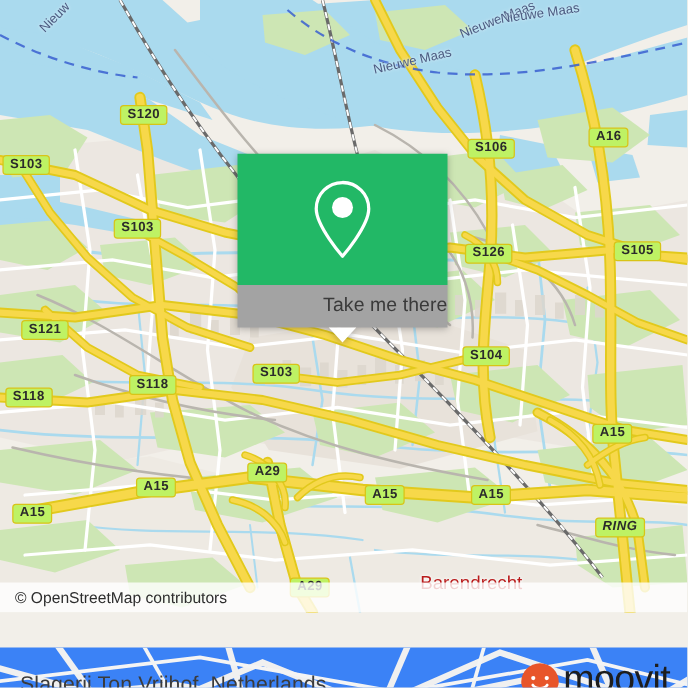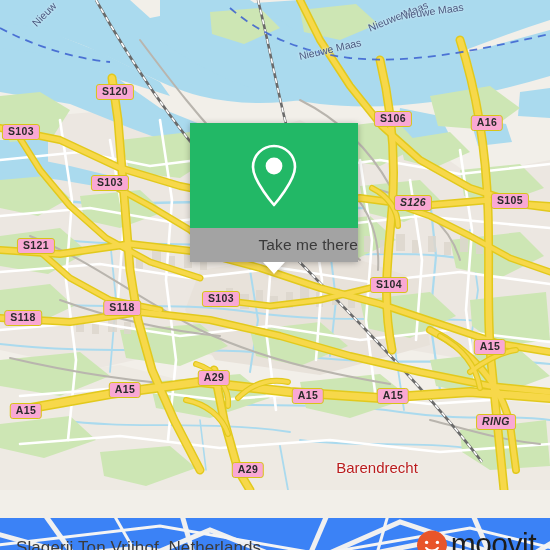--- a/index.html
+++ b/index.html
@@ -12,21 +12,21 @@
 
   
   #map {
     position: absolute; left: 0; top: 0; width: 550px; height: 490px;
     background: #f2efe9; overflow: hidden;
   }
   #map svg { display: block; width: 550px; height: 490px; }
 
   .shield {
     position: absolute;
-    background: #f9a8d4;
+    background: #bef264;
     border: 1.4px solid #d8c417;
     border-radius: 3px;
     color: #2b2b2b;
     font-size: 10.5px;
     font-weight: bold;
     letter-spacing: 0.4px;
     padding: 1px 5px 2px 5px;
     line-height: 11px;
     white-space: nowrap;
     transform: translate(-50%, -50%);
@@ -317,26 +317,26 @@
         <g stroke="#3a5fd0" fill="none" stroke-width="1.8" stroke-dasharray="8 6" opacity="0.85">
           <path d="M230 8 C260 34 300 52 350 58 C410 64 470 52 550 34"></path>
           <path d="M0 28 C30 44 70 58 110 62"></path>
         </g>
       </g>
     </svg>
 
     <div id="shield-layer">
         <div class="shield" style="left: 115px; top: 92px;">S120</div>
         <div class="shield" style="left: 393px; top: 95px; margin-top: 24px;">S106</div>
-        <div class="shield" style="left: 487px; top: 123px;">A16</div>
+        <div class="shield" style="left: 487px; top: 110px;">A16</div>
         <div class="shield" style="left: 21px; top: 132px;">S103</div>
         <div class="shield" style="left: 110px; top: 183px;">S103</div>
-        <div class="shield" style="left: 413px; top: 203px; font-style: italic;">S126</div>
+        <div class="shield" style="left: 391px; top: 203px;">S126</div>
         <div class="shield" style="left: 510px; top: 201px;">S105</div>
-        <div class="shield" style="left: 36px; top: 246px;">S121</div>
+        <div class="shield" style="left: 36px; top: 264px;">S121</div>
         <div class="shield" style="left: 389px; top: 285px;">S104</div>
         <div class="shield" style="left: 221px; top: 299px;">S103</div>
         <div class="shield" style="left: 122px; top: 308px;">S118</div>
         <div class="shield" style="left: 23px; top: 318px;">S118</div>
         <div class="shield" style="left: 490px; top: 347px;">A15</div>
         <div class="shield" style="left: 214px; top: 378px;">A29</div>
         <div class="shield" style="left: 308px; top: 396px;">A15</div>
         <div class="shield" style="left: 393px; top: 396px;">A15</div>
         <div class="shield" style="left: 125px; top: 390px;">A15</div>
         <div class="shield" style="left: 26px; top: 411px;">A15</div>
@@ -345,20 +345,23 @@
       </div>
 
     <div id="label-layer">
         <div class="maplabel riverlabel" style="left: 330px; top: 49px; transform: translate(-50%, -50%) rotate(-13deg);">Nieuwe Maas</div>
         <div class="maplabel riverlabel" style="left: 398px; top: 16px; transform: translate(-50%, -50%) rotate(-22deg);">Nieuwe Maas</div>
         <div class="maplabel riverlabel" style="left: 44px; top: 14px; transform: translate(-50%, -50%) rotate(-45deg);">Nieuw</div>
         <div class="maplabel riverlabel" style="left: 432px; top: 11px; transform: translate(-50%, -50%) rotate(-8deg);">Nieuwe Maas</div>
         <div class="maplabel citylabel" style="left: 377px; top: 467px; transform: translate(-50%, -50%) rotate(0deg);">Barendrecht</div>
       </div>
 
+    <div id="attrib">
+      <span>© OpenStreetMap contributors</span>
+    </div>
   </div>
 
   <div id="callout">
     <div id="callout-green">
       <svg width="52" height="66" viewBox="0 0 52 66">
         <path d="M26 3 C14.4 3 5 12.4 5 24 C5 38 26 62 26 62 C26 62 47 38 47 24 C47 12.4 37.6 3 26 3 Z" fill="none" stroke="#ffffff" stroke-width="2.6" stroke-linejoin="round"></path>
         <circle cx="26" cy="23" r="8.4" fill="#ffffff"></circle>
       </svg>
     </div>
     <div id="callout-foot">

